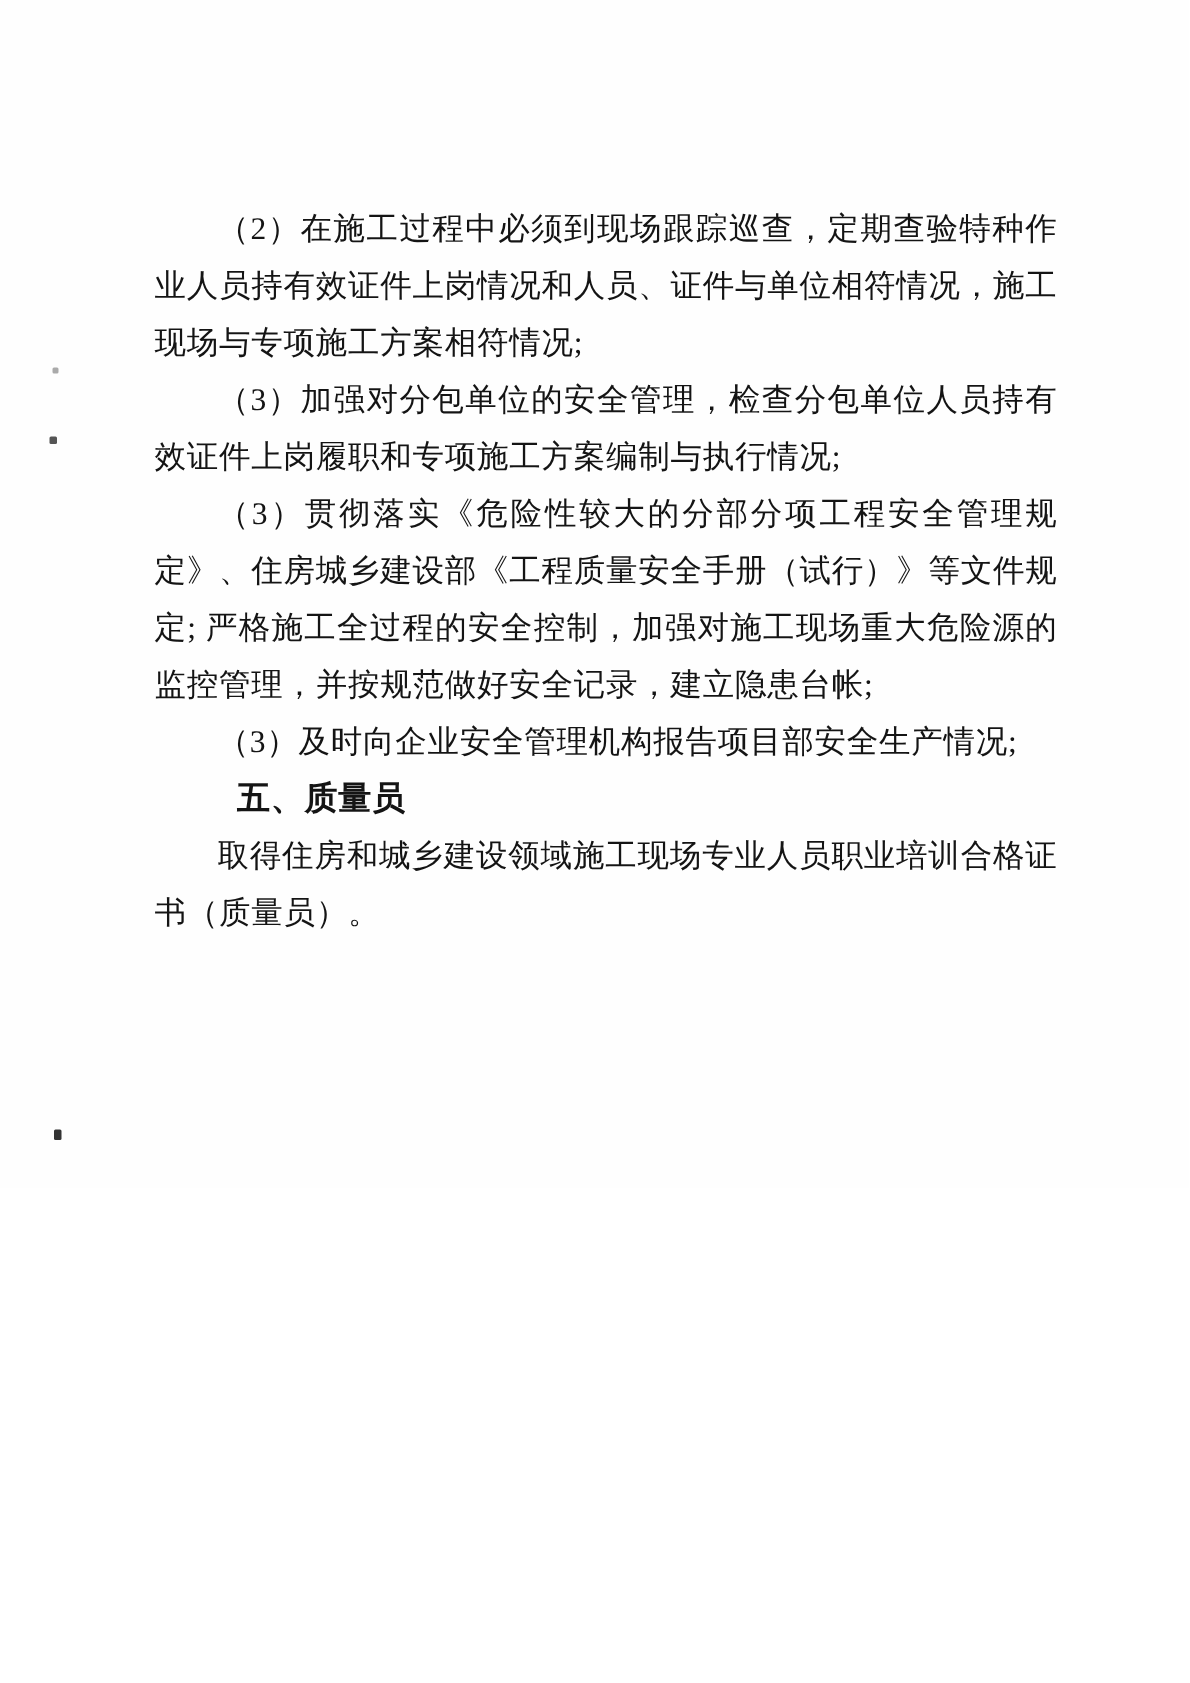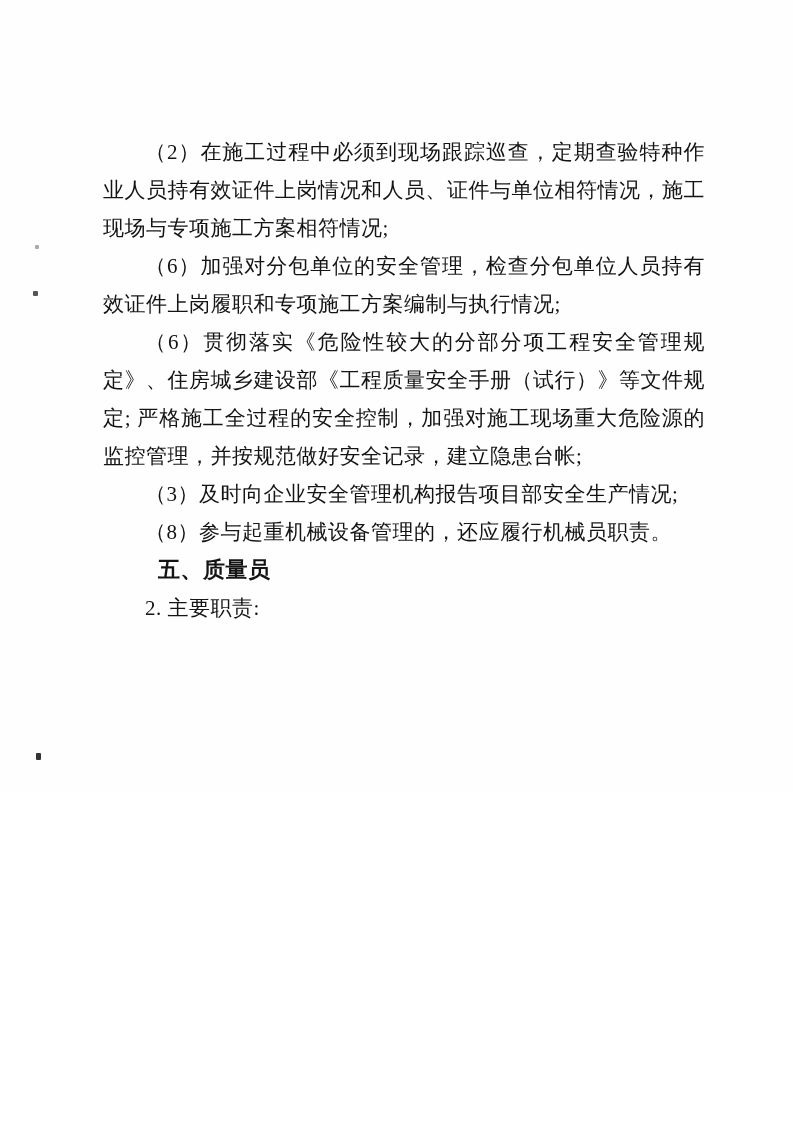--- a/index.html
+++ b/index.html
@@ -59,26 +59,25 @@
   .speck.s5 { left: 27px; top: 815px; width: 5px; height: 6px; background: #555; }
   .speck.s6 { left: 27px; top: 859px; width: 5px; height: 5px; background: #999; }
 </style>
 </head>
 <body>
 
 <div class="page">
 
   <div class="content">
     <p class="para">（2）在施工过程中必须到现场跟踪巡查，定期查验特种作业人员持有效证件上岗情况和人员、证件与单位相符情况，施工现场与专项施工方案相符情况;</p>
-    <p class="para">（6）加强对分包单位的安全管理，检查分包单位人员持有效证件上岗履职和专项施工方案编制与执行情况;</p>
-    <p class="para">（6）贯彻落实《危险性较大的分部分项工程安全管理规定》、住房城乡建设部《工程质量安全手册（试行）》等文件规定; 严格施工全过程的安全控制，加强对施工现场重大危险源的监控管理，并按规范做好安全记录，建立隐患台帐;</p>
+    <p class="para">（3）加强对分包单位的安全管理，检查分包单位人员持有效证件上岗履职和专项施工方案编制与执行情况;</p>
+    <p class="para">（3）贯彻落实《危险性较大的分部分项工程安全管理规定》、住房城乡建设部《工程质量安全手册（试行）》等文件规定; 严格施工全过程的安全控制，加强对施工现场重大危险源的监控管理，并按规范做好安全记录，建立隐患台帐;</p>
     <p class="para">（3）及时向企业安全管理机构报告项目部安全生产情况;</p>
-    <p class="para">（8）参与起重机械设备管理的，还应履行机械员职责。</p>
     <p class="para heading">五、质量员</p>
-    <p class="para">2. 主要职责:</p>
+    <p class="para">取得住房和城乡建设领域施工现场专业人员职业培训合格证书（质量员）。</p>
   </div>
 
   <div class="page-number">— 19 —</div>
 
   <div class="speck s1"></div>
   <div class="speck s2"></div>
   <div class="speck s3"></div>
   <div class="speck s4"></div>
   <div class="speck s5"></div>
   <div class="speck s6"></div>

